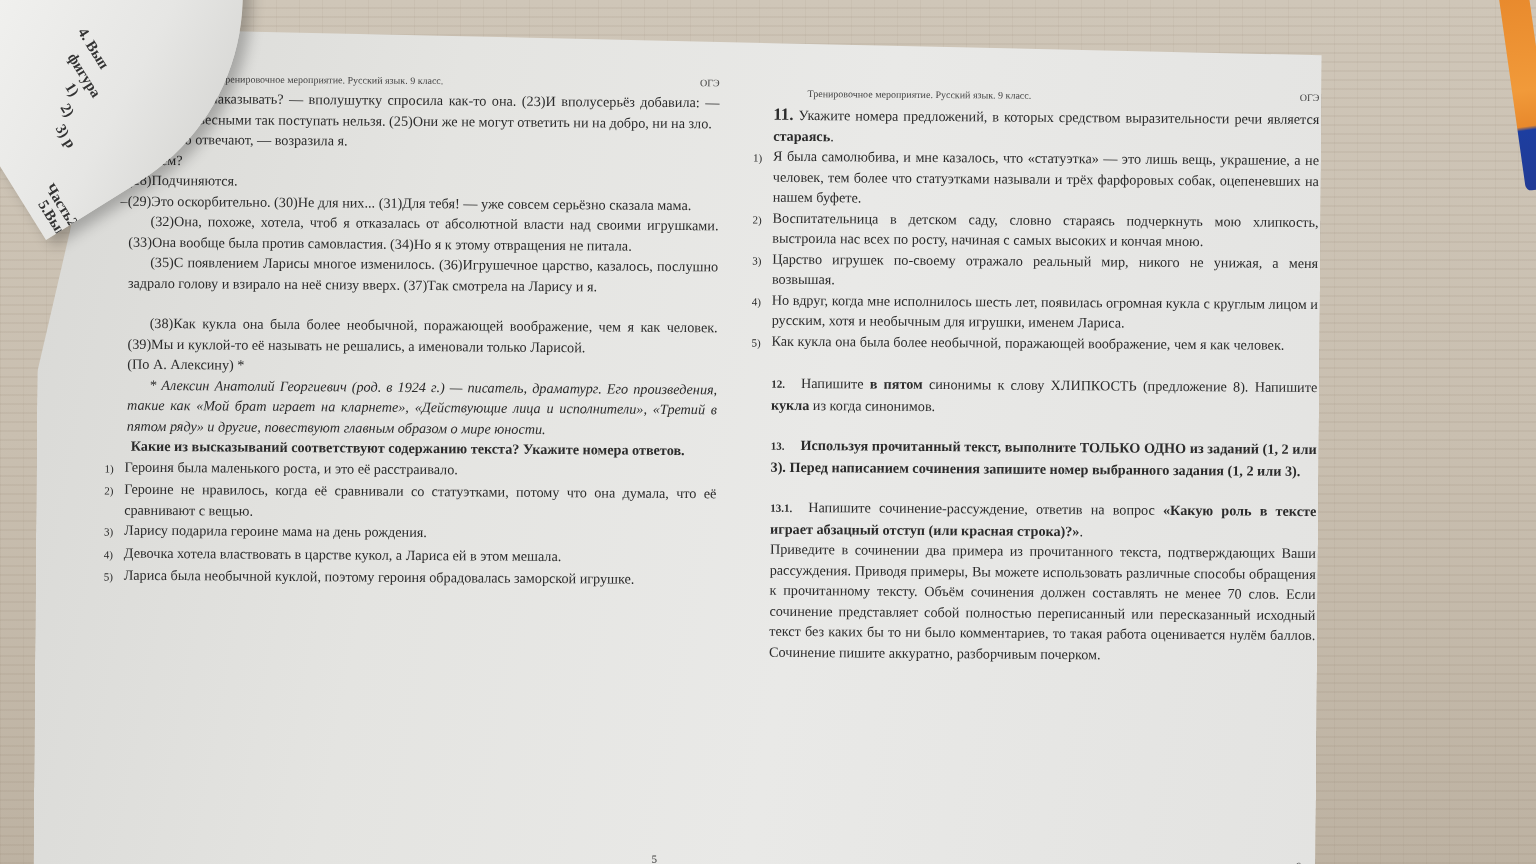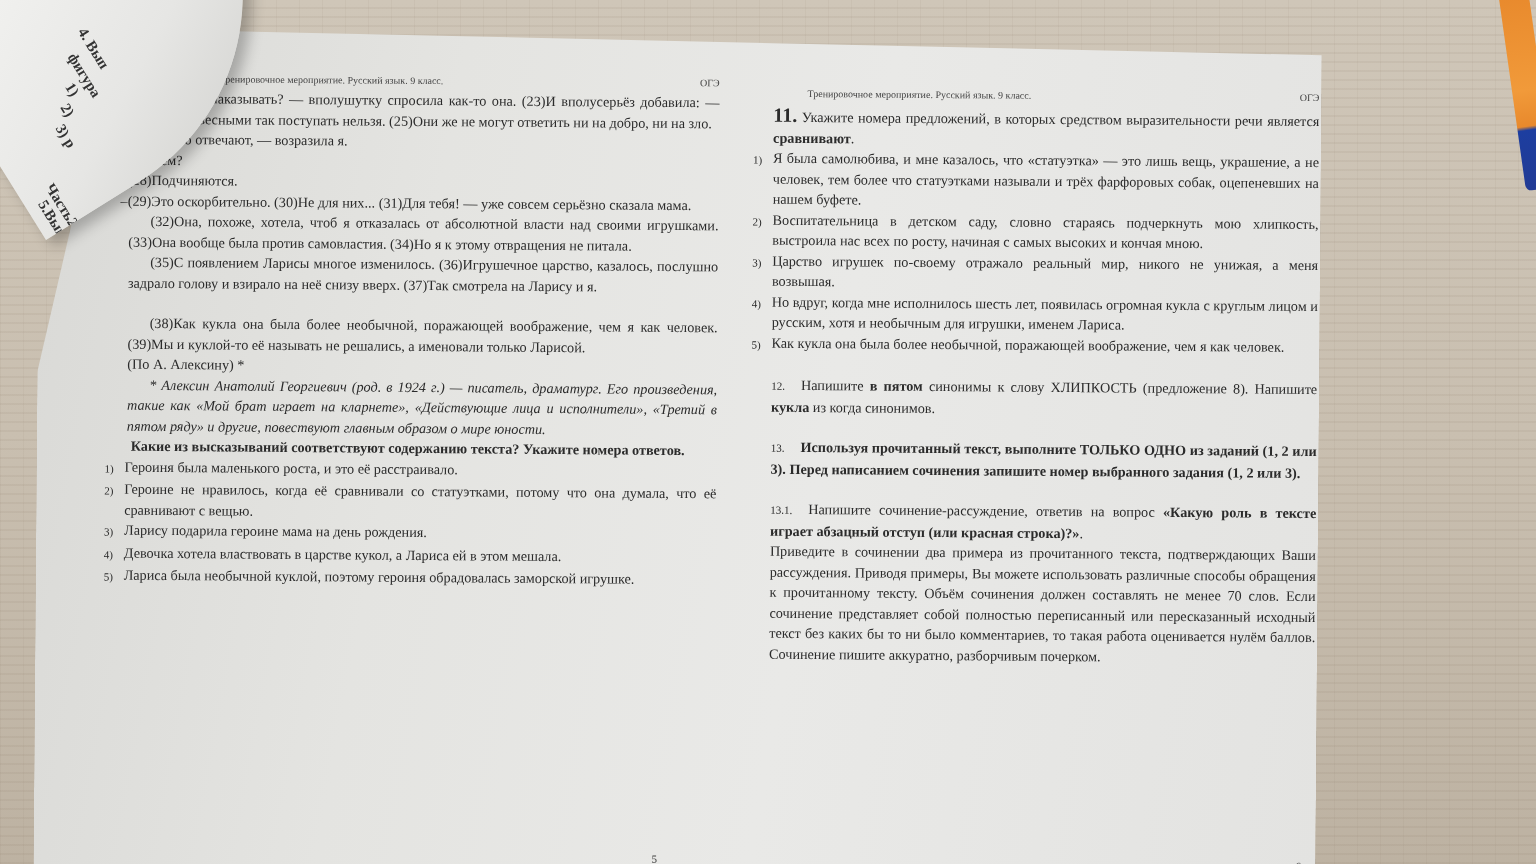--- a/index.html
+++ b/index.html
@@ -29,21 +29,21 @@
   .page.right .running-head { padding-left:48px; margin-top:54px; }
   .p { font-size:14.2px; line-height:20.5px; margin:0; text-align:justify; }
   .indent { text-indent:22px; }
   .dash { margin-left:-8px; }
   .gap { height:20px; }
   .italic { font-style:italic; }
   .bold { font-weight:bold; }
   .list-item { display:flex; font-size:14.2px; line-height:20.5px; }
   .list-num { width:20px; font-size:11px; flex:none; padding-top:2px; }
   .list-text { flex:1; text-align:justify; }
-  .task-num { font-size:11px; font-weight:normal; margin-right:16px; }
+  .task-num { font-size:11px; font-weight:bold; margin-right:16px; }
   .page-num { position:absolute; font-size:11px; color:#444; }
   .curl {
     position:absolute; left:-40px; top:-60px; width:330px; height:230px;
     background: linear-gradient(150deg,#f3f3f1 0%,#e6e6e4 55%,#cfcfcc 100%);
     transform: rotate(-32deg);
     border-radius: 0 0 220px 0;
     box-shadow: 4px 10px 14px rgba(0,0,0,0.25);
     overflow:hidden;
   }
   .curl-text { position:absolute; font-weight:bold; font-size:15px; color:#333; transform: rotate(90deg); transform-origin:0 0; white-space:nowrap; }
@@ -105,22 +105,22 @@
   </div>
   <span class="page-num" style="left:618px; top:820px;">5</span>
 
   <div class="page right">
     <div class="running-head">
       <span>Тренировочное мероприятие. Русский язык. 9 класс.</span>
       <span>ОГЭ</span>
     </div>
 
     <div style="margin-top:6px; padding-left:14px;">
-      <p class="p"><span class="bold" style="font-size:20px;">11.</span>
-        <span>Укажите номера предложений, в которых средством выразительности речи является </span><span class="bold">сравнивают</span><span>.</span></p>
+      <p class="p"><span class="bold" style="font-size:17px;">11.</span>
+        <span>Укажите номера предложений, в которых средством выразительности речи является </span><span class="bold">стараясь</span><span>.</span></p>
       <div style="margin-left:-20px;">
         <div class="list-item">
           <span class="list-num">1)</span>
           <span class="list-text">Я была самолюбива, и мне казалось, что «статуэтка» — это лишь вещь, украшение, а не человек, тем более что статуэтками называли и трёх фарфоровых собак, оцепеневших на нашем буфете.</span>
         </div>
         <div class="list-item">
           <span class="list-num">2)</span>
           <span class="list-text">Воспитательница в детском саду, словно стараясь подчеркнуть мою хлипкость, выстроила нас всех по росту, начиная с самых высоких и кончая мною.</span>
         </div>
         <div class="list-item">

